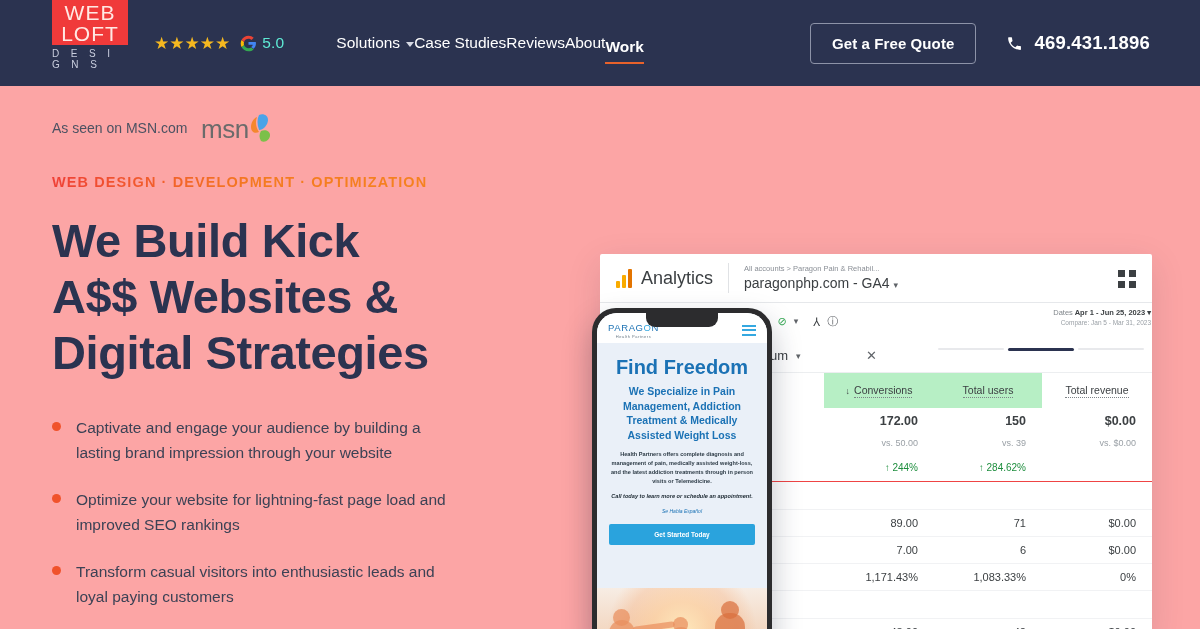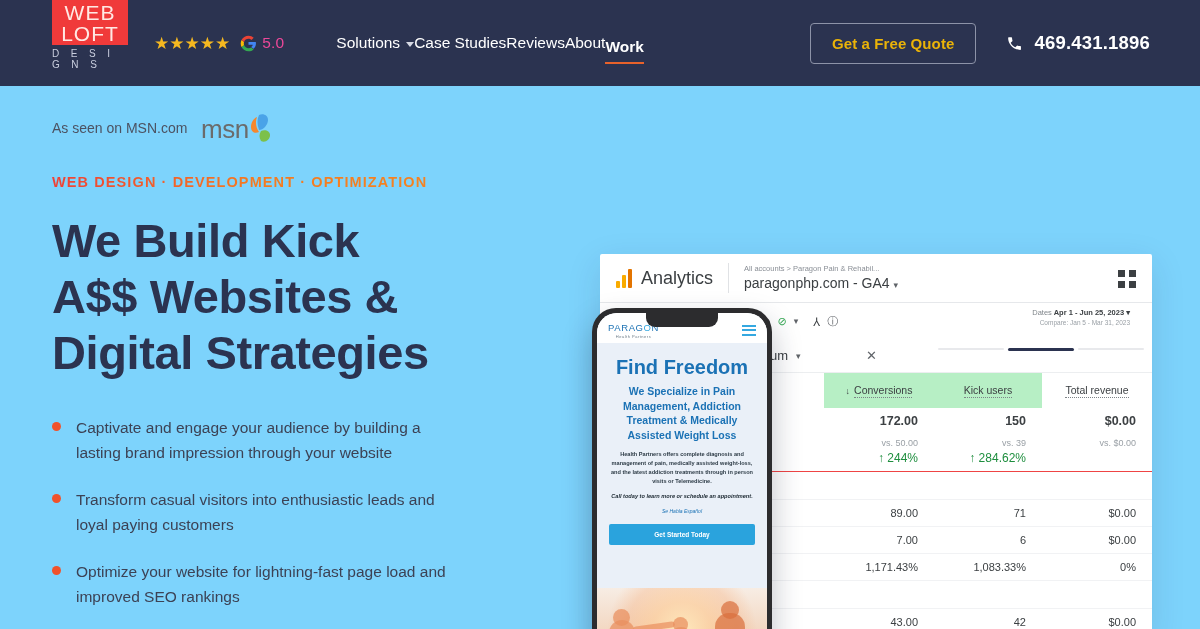--- a/index.html
+++ b/index.html
@@ -33,21 +33,21 @@
     position:relative; top:-13px;
     color:#c9cede; font-size:10px; letter-spacing:4.4px;
     font-weight:400;
   }
 
   .rating { display:flex; align-items:center; margin-left:26px; gap:5px; }
   .stars { display:flex; gap:2px; color:#f5b820; font-size:17px; line-height:17px; }
   .gicon {
     width:17px; height:17px; margin-left:5px; position:relative; top:0px;
   }
-  .rating-num { color:#ec4899; font-size:15.5px; font-weight:400; letter-spacing:.2px; }
+  .rating-num { color:#5eead4; font-size:15.5px; font-weight:400; letter-spacing:.2px; }
 
   .nav { display:flex; align-items:center; margin-left:52px; }
   .nav-item {
     color:#ffffff; font-size:15.5px; position:relative;
     display:flex; align-items:center; gap:6px; cursor:pointer;
     white-space:nowrap;
   }
   .nav-item.active { font-weight:bold;margin-top:8px; }
   .nav-item.active:after {
     content:""; position:absolute; left:0; right:0; bottom:-8px;
@@ -56,32 +56,32 @@
   .caret {
     width:0; height:0; border-left:4px solid transparent;
     border-right:4px solid transparent; border-top:5px solid #d6d9e4;
     margin-top:2px;
   }
 
   .header-right {
     position:absolute; right:50px; display:flex; align-items:center; gap:30px;
   }
   .quote-btn {
-    border:1px solid #8d93a8; border-radius:4px; color:#eab308;
+    border:1px solid #8d93a8; border-radius:4px; color:#ffffff;
     font-size:15px; font-weight:bold; padding:11px 21px;
     background:transparent; cursor:pointer; white-space:nowrap;
     letter-spacing:.1px;
   }
   .phone-link {
     display:flex; align-items:center; gap:11px; color:#fff;
     font-size:18.5px; font-weight:bold; cursor:pointer; letter-spacing:.2px;
   }
 
   
-  .hero { position:relative; width:1200px; height:543px; background:#7dd3fc; }
+  .hero { position:relative; width:1200px; height:543px; background:#fca5a5; }
   .left-col { position:absolute; left:52px; top:22px; width:500px; }
 
   .msn-row { display:flex; align-items:center; gap:14px; height:40px; }
   .msn-text { font-size:14px; color:#4c5262; }
   .msn-logo-wrap { display:flex; align-items:flex-start; }
 
   .eyebrow {
     margin-top:26px; font-size:14.5px; font-weight:bold; letter-spacing:1.1px;
     background:linear-gradient(90deg,#ef4136 0%,#f47b20 55%,#f58220 100%);
     -webkit-background-clip:text; background-clip:text;
@@ -129,21 +129,21 @@
     display:grid; grid-template-columns:7px 7px; gap:4px;
   }
   .ga-grid i { width:7px; height:7px; background:#3c4043; display:block; }
 
   .ga-sub {
     height:36px; display:flex; align-items:center; padding-left:16px;
     font-size:13.5px; color:#3c4043; gap:7px; position:relative;
   }
   .chip-check { color:#34a853; font-size:11px; }
   .ga-daterange {
-    position:absolute; right:22px; top:5px; text-align:right;
+    position:absolute; right:1px; top:5px; text-align:right;
   }
   .dr-main { font-size:7.5px; color:#3c4043; font-weight:bold; }
   .dr-main span.lbl { font-weight:400; color:#80868b; }
   .dr-cmp { font-size:6.5px; color:#9aa0a6; margin-top:2px; }
 
   .ga-body { position:relative; }
   .dim-bar {
     display:flex; align-items:center; height:34px; position:relative;
     border-bottom:1px solid #eceef0;
   }
@@ -175,21 +175,21 @@
   .tcell {
     font-size:11px; color:#3c4043; text-align:right;
     padding:6px 16px 6px 0; line-height:14px;
   }
   .c1 { width:224px; text-align:left; padding-left:96px; font-size:10px; color:#3c4043; }
   .c2 { width:110px; }
   .c3 { width:108px; }
   .c4 { width:110px; }
   .big { font-size:12.5px; font-weight:bold; }
   .sub { font-size:9px; color:#9aa0a6; margin-top:8px; }
-  .up { font-size:12px; color:#1e8e3e; margin-top:1px; }
+  .up { font-size:10px; color:#1e8e3e; margin-top:11px; }
   .spacer-row { height:28px; }
 
   .sliders {
     position:absolute; left:338px; bottom:22px; display:flex; gap:4px;
   }
   .sl { width:66px; height:2px; background:#e8e9ec; border-radius:2px; }
   .sl.on { background:#2b3350; height:3px; }
 
   
   .phone {
@@ -311,25 +311,25 @@
 
     <h1 class="headline">We Build Kick A$$ Websites &amp; Digital Strategies</h1>
 
     <ul class="bullets">
       <li class="bullet">
         <span class="dot"></span>
         <span class="bullet-text">Captivate and engage your audience by building a lasting brand impression through your website</span>
       </li>
       <li class="bullet">
         <span class="dot"></span>
-        <span class="bullet-text">Transform casual visitors into enthusiastic leads and loyal paying customers</span>
+        <span class="bullet-text">Optimize your website for lightning-fast page load and improved SEO rankings</span>
       </li>
       <li class="bullet">
         <span class="dot"></span>
-        <span class="bullet-text">Optimize your website for lightning-fast page load and improved SEO rankings</span>
+        <span class="bullet-text">Transform casual visitors into enthusiastic leads and loyal paying customers</span>
       </li>
     </ul>
   </div>
 
   <div class="shot">
 
     <div class="ga-top">
       <div class="ga-logo">
         <span class="bar-a"></span>
           <span class="bar-b"></span>
@@ -380,21 +380,21 @@
 
       <div class="mcols">
         <div class="mcol" style="width:110px;">
           <div class="mhead green">
             <span style="font-size:9px;">↓</span>
               <u>Conversions</u>
           </div>
         </div>
         <div class="mcol" style="width:108px;">
           <div class="mhead green">
-            <u>Kick users</u>
+            <u>Total users</u>
           </div>
         </div>
         <div class="mcol" style="width:110px;">
           <div class="mhead">
             <u>Total revenue</u>
           </div>
         </div>
       </div>
 
       <div class="tbl">

